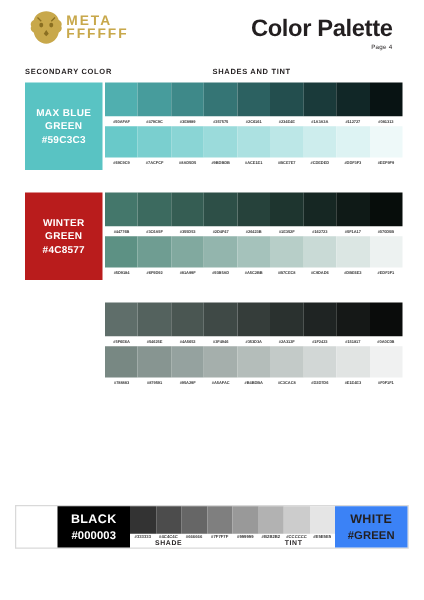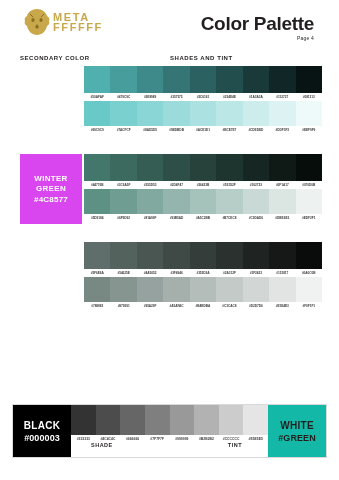--- a/index.html
+++ b/index.html
@@ -66,31 +66,31 @@
   .labels{display:flex;width:238px;height:8px;align-items:center;}
   .labels span{
     flex:1 1 0;text-align:center;
     font-size:3.2px;font-weight:700;color:#3b3b3b;
     letter-spacing:-0.05px;
     white-space:nowrap;overflow:hidden;
   }
 
   
   .gray-section{
-    position:absolute;left:12px;top:404px;width:315px;height:54px;
-    border:1px solid #d9d9d9;display:flex;box-sizing:border-box;background:#fff;
+    position:absolute;left:12px;top:404px;width:315px;height:35px;
+    border:1px solid #d9d9d9;display:flex;box-sizing:border-box;background:#fff;padding-left:33px;
   }
   .gray-end{
     width:58px;display:flex;flex-direction:column;
     align-items:center;justify-content:center;text-align:center;
   }
   .gray-end .ge-name{font-size:10px;font-weight:700;letter-spacing:0.3px;}
   .gray-end .ge-hex{font-size:9px;font-weight:700;margin-top:2px;letter-spacing:0.1px;}
   .gray-black{background:#000000;color:#ffffff;}
-  .gray-white{background:#14b8a6;color:#231f20;}
+  .gray-white{background:#3b82f6;color:#231f20;}
   .gray-mid{flex:1 1 auto;display:flex;flex-direction:column;}
   .gray-swatches{display:flex;height:30px;}
   .gray-swatches div{flex:1 1 0;}
   .gray-labels{display:flex;height:7px;align-items:center;}
   .gray-labels span{
     flex:1 1 0;text-align:center;font-size:3.4px;font-weight:700;color:#3b3b3b;
     white-space:nowrap;
   }
   .gray-caps{position:relative;height:9px;}
   .gray-caps span{
@@ -129,20 +129,24 @@
     </div>
   </div>
 
   <div class="captions">
     <div class="cap cap-secondary">SECONDARY COLOR</div>
     <div class="cap cap-shades">SHADES AND TINT</div>
   </div>
 
   <div class="rows" id="rows">
       <div class="prow">
+        <div class="base-block" style="background: rgb(89, 195, 195);">
+          <div class="base-name">MAX BLUE GREEN</div>
+          <div class="base-hex">#59C3C3</div>
+        </div>
         <div class="strips">
           <div class="strip shade-strip">
             <div class="sw" style="background: rgb(80, 175, 175);"></div>
             <div class="sw" style="background: rgb(71, 156, 156);"></div>
             <div class="sw" style="background: rgb(62, 137, 137);"></div>
             <div class="sw" style="background: rgb(53, 117, 117);"></div>
             <div class="sw" style="background: rgb(44, 97, 97);"></div>
             <div class="sw" style="background: rgb(35, 78, 78);"></div>
             <div class="sw" style="background: rgb(26, 58, 58);"></div>
             <div class="sw" style="background: rgb(17, 39, 39);"></div>
@@ -177,21 +181,21 @@
             <span>#9BDBDB</span>
             <span>#ACE1E1</span>
             <span>#BCE7E7</span>
             <span>#CDEDED</span>
             <span>#DDF3F3</span>
             <span>#EEF9F9</span>
           </div>
         </div>
       </div>
       <div class="prow">
-        <div class="base-block" style="background: #d946ef;">
+        <div class="base-block" style="background: #b91c1c;">
           <div class="base-name">WINTER GREEN</div>
           <div class="base-hex">#4C8577</div>
         </div>
         <div class="strips">
           <div class="strip shade-strip">
             <div class="sw" style="background: rgb(68, 119, 107);"></div>
             <div class="sw" style="background: rgb(60, 106, 95);"></div>
             <div class="sw" style="background: rgb(53, 93, 83);"></div>
             <div class="sw" style="background: rgb(45, 79, 71);"></div>
             <div class="sw" style="background: rgb(38, 66, 59);"></div>

